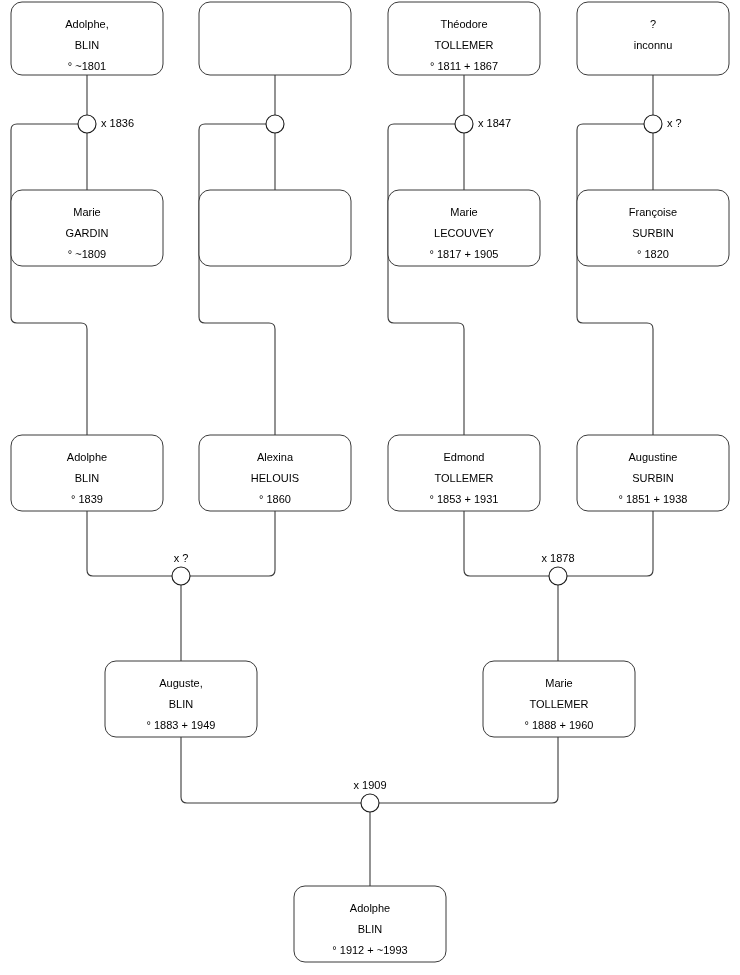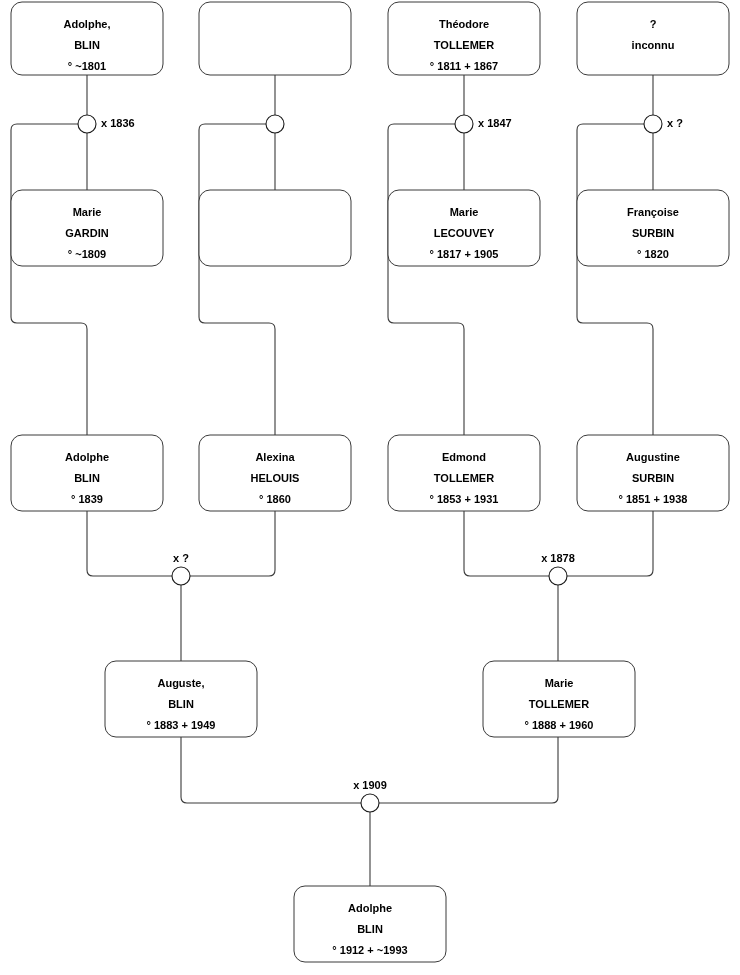--- a/index.html
+++ b/index.html
@@ -10,21 +10,20 @@
   body {
     width: 740px;
     height: 975px;
     font-family: "Liberation Sans", sans-serif;
     overflow: hidden;
   }
   #tree-root {
     position: relative;
     width: 598px;
     height: 975px;
-    font-weight: bold;
   }
   svg#tree-svg {
     position: absolute;
     top: 0;
     left: 0;
     width: 740px;
     height: 975px;
   }
   .person-box {
     fill: #ffffff;

